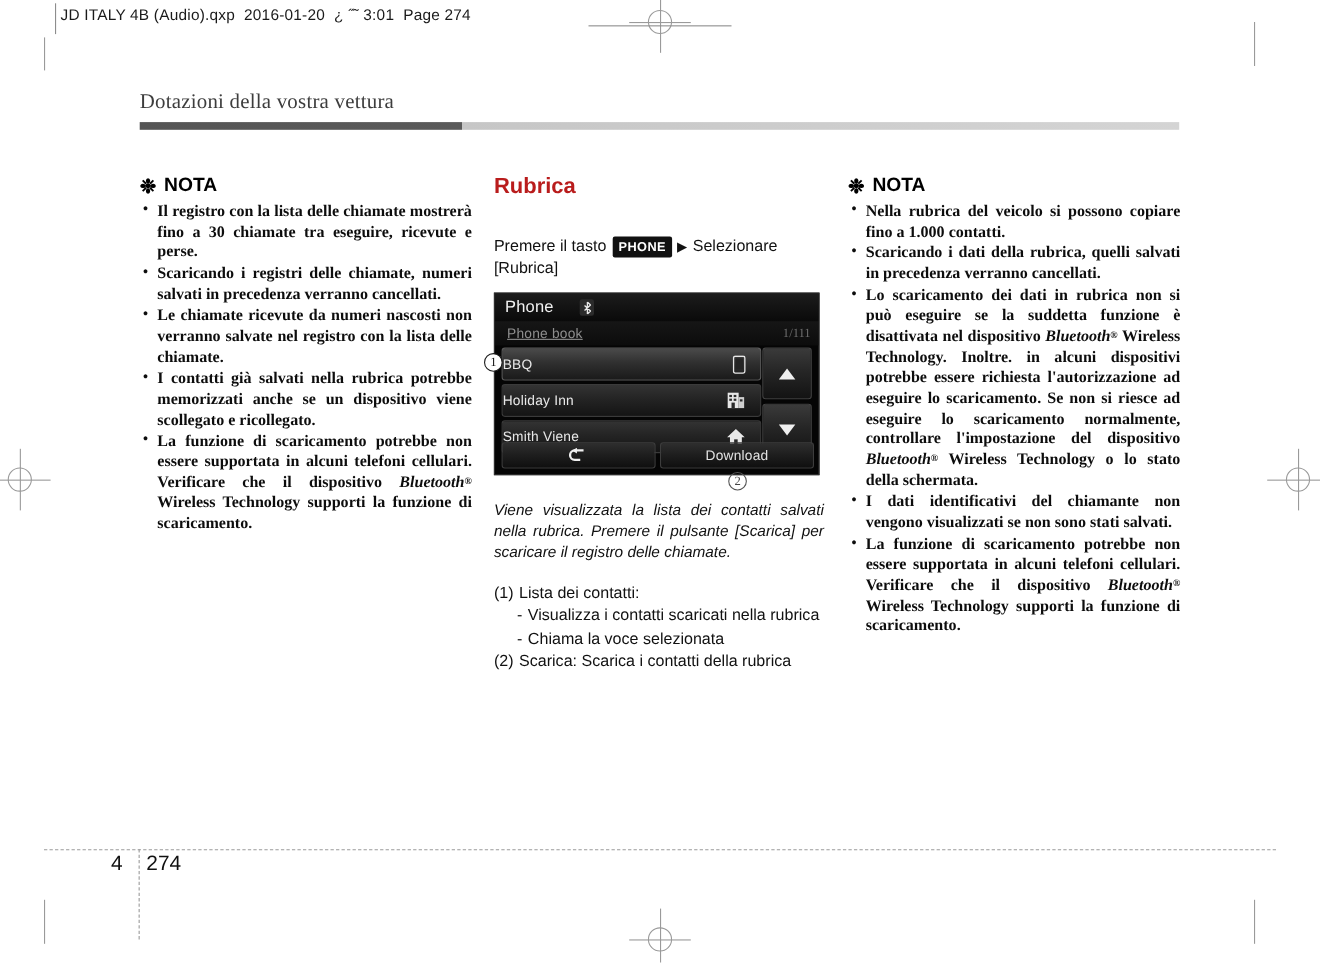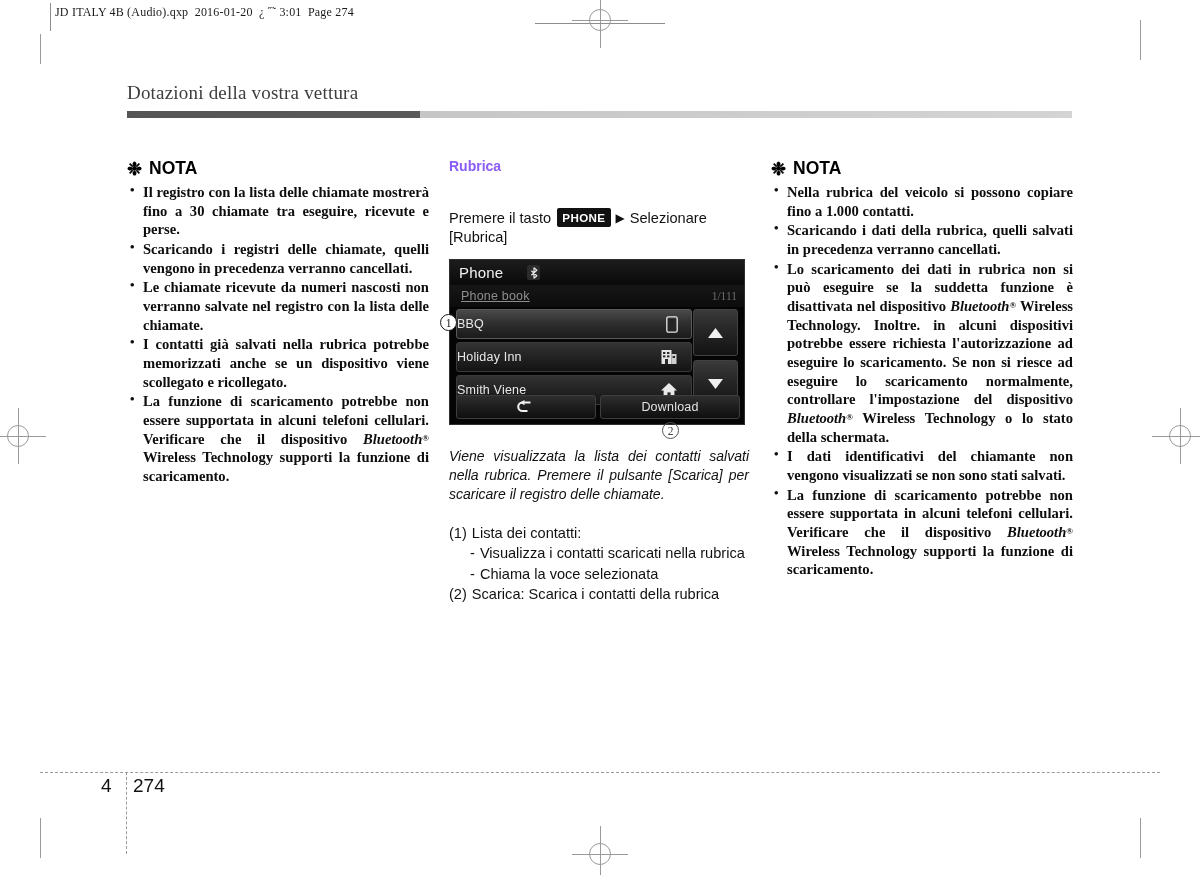--- a/index.html
+++ b/index.html
@@ -37,22 +37,22 @@
     width: 56px; height: 1px; background: #9a9a9a;
   }
   .cropline {
     position: absolute; background: #9a9a9a;
   }
 
   
   .slug {
     position: absolute;
     left: 55px; top: 5px;
-    font-family: Liberation Serif, serif;
-    font-size: 12px;
+    font-family: Liberation Sans, sans-serif;
+    font-size: 14px;
     letter-spacing: 0.2px;
     color: #1a1a1a;
     white-space: pre;
   }
   .slug-rule-v {
     position: absolute; left: 50px; top: 3px;
     width: 1px; height: 28px; background: #8d8d8d;
   }
   .slug-rule-h {
     position: absolute; left: 535px; top: 23px;
@@ -125,22 +125,22 @@
   ul.notalist > li .reg {
     font-size: 9px;
     vertical-align: 0.35em;
     font-style: normal;
   }
 
   
   .sec-title {
     font-family: "Liberation Sans", sans-serif;
     font-weight: bold;
-    font-size: 14px;
-    color: #8b5cf6;
+    font-size: 20px;
+    color: #b91c1c;
     margin: 0 0 34px 0;
   }
   .instr {
     font-family: "Liberation Sans", sans-serif;
     font-size: 14.6px;
     line-height: 1.33;
     color: #111;
     margin: 0 0 12px 0;
   }
   .keycap {
@@ -373,21 +373,21 @@
   <div class="runhead">Dotazioni della vostra vettura</div>
   <div class="runrule"></div>
 
   <div class="col" id="colL">
     <div class="nota-head">
       <span class="asterisk">❉</span>
       <span>NOTA</span>
     </div>
     <ul class="notalist">
       <li>Il registro con la lista delle chiamate mostrerà fino a 30 chiamate tra eseguire, ricevute e perse.</li>
-      <li>Scaricando i registri delle chiamate, quelli vengono in precedenza verranno cancellati.</li>
+      <li>Scaricando i registri delle chiamate, numeri salvati in precedenza verranno cancellati.</li>
       <li>Le chiamate ricevute da numeri nascosti non verranno salvate nel registro con la lista delle chiamate.</li>
       <li>I contatti già salvati nella rubrica potrebbe memorizzati anche se un dispositivo viene scollegato e ricollegato.</li>
       <li><span>La funzione di scaricamento potrebbe non essere supportata in alcuni telefoni cellulari. Verificare che il dispositivo </span><span class="bt">Bluetooth</span><span class="reg">®</span><span> Wireless Technology supporti la funzione di scaricamento.</span></li>
     </ul>
   </div>
 
   <div class="col" id="colM">
     <h2 class="sec-title">Rubrica</h2>
 
     <p class="instr"><span>Premere il tasto</span>

